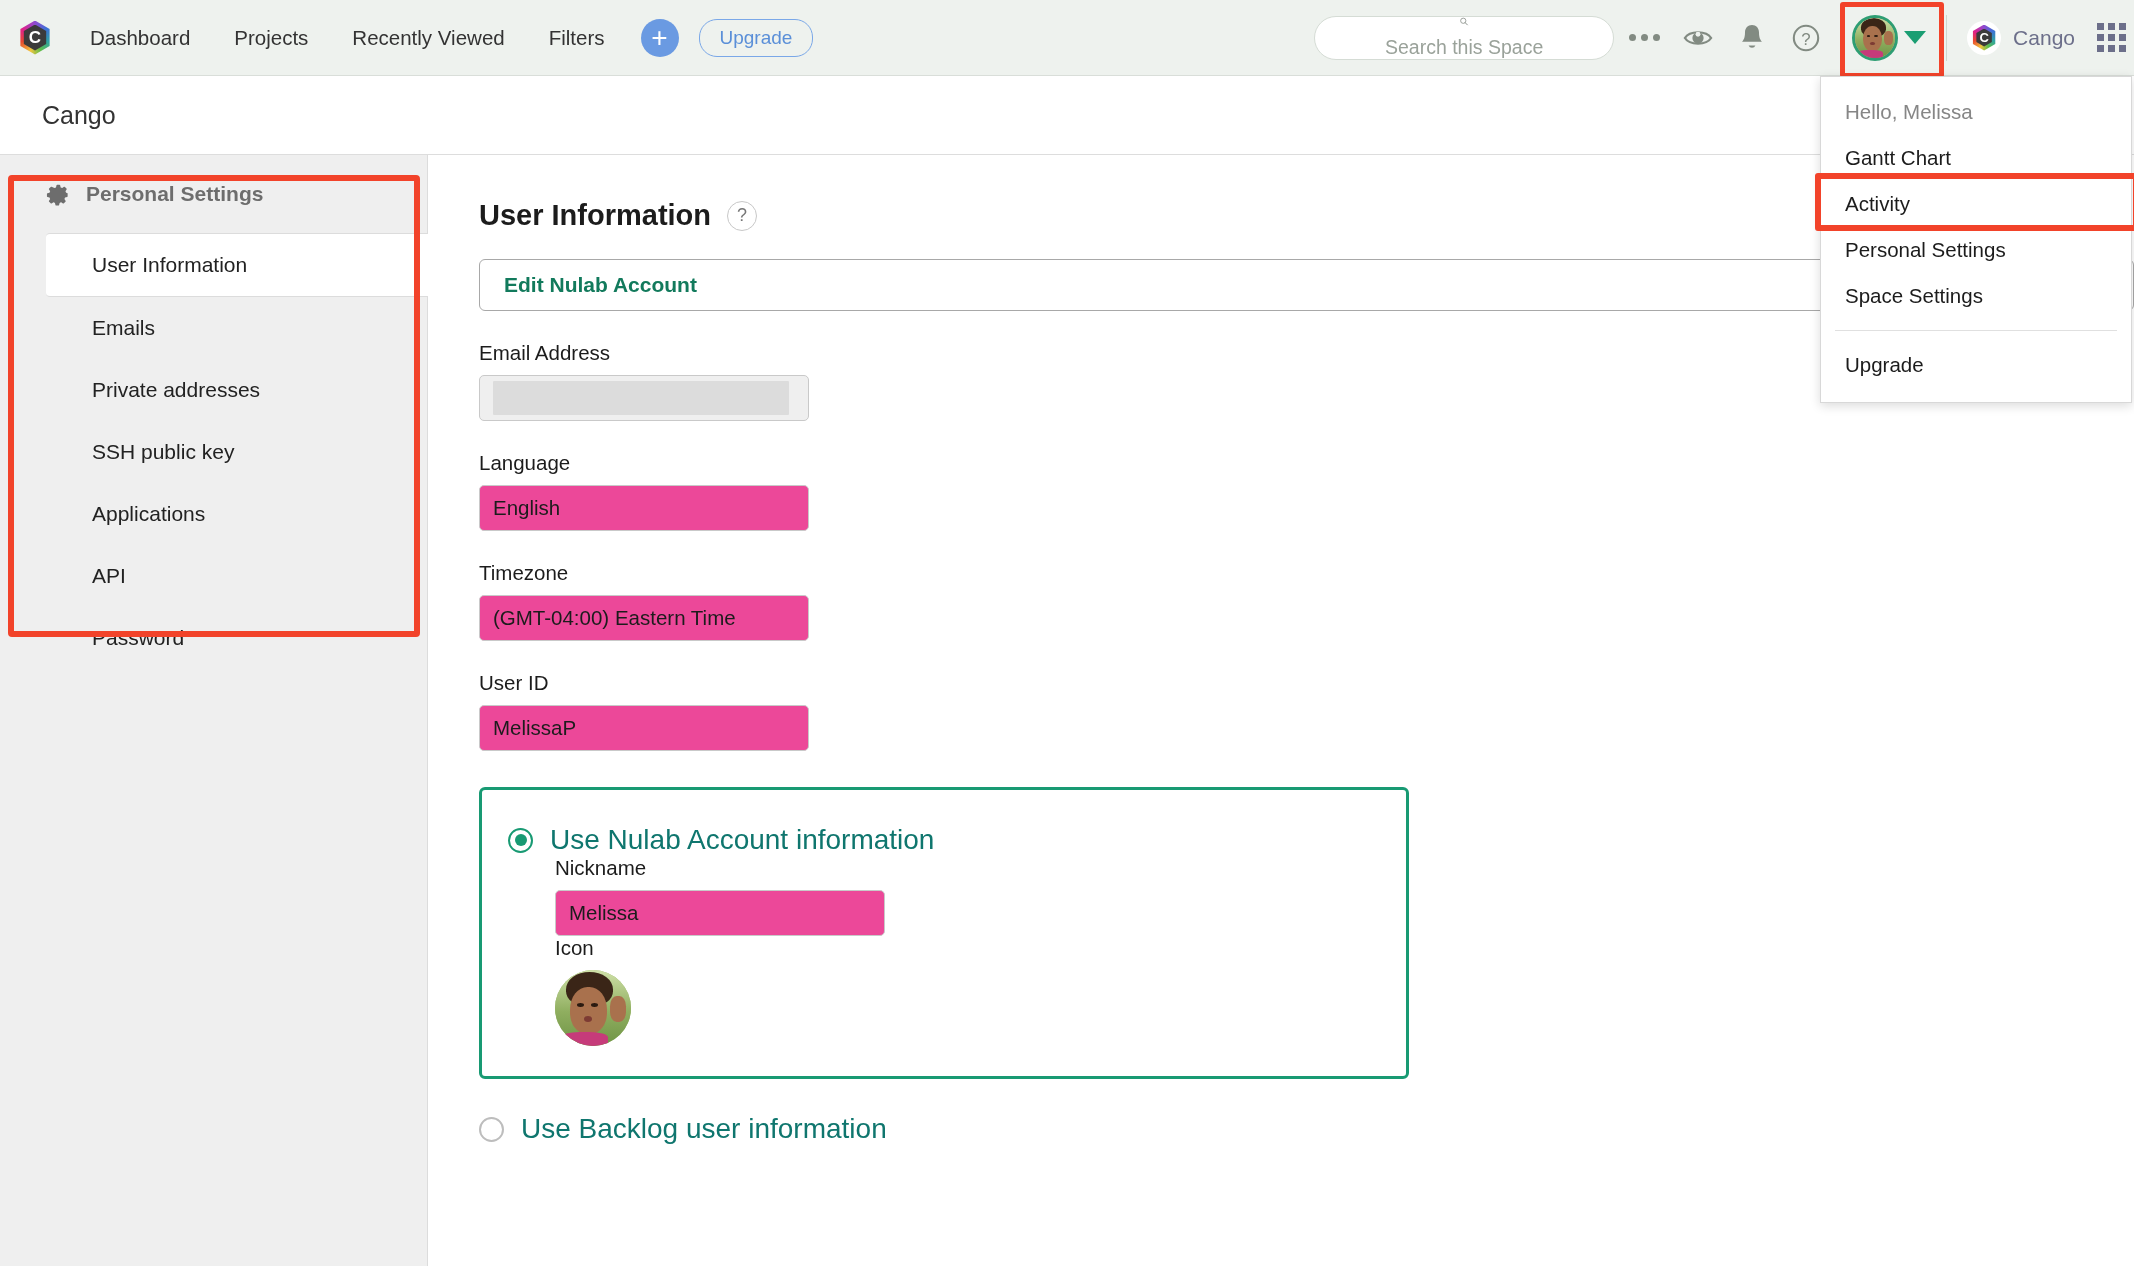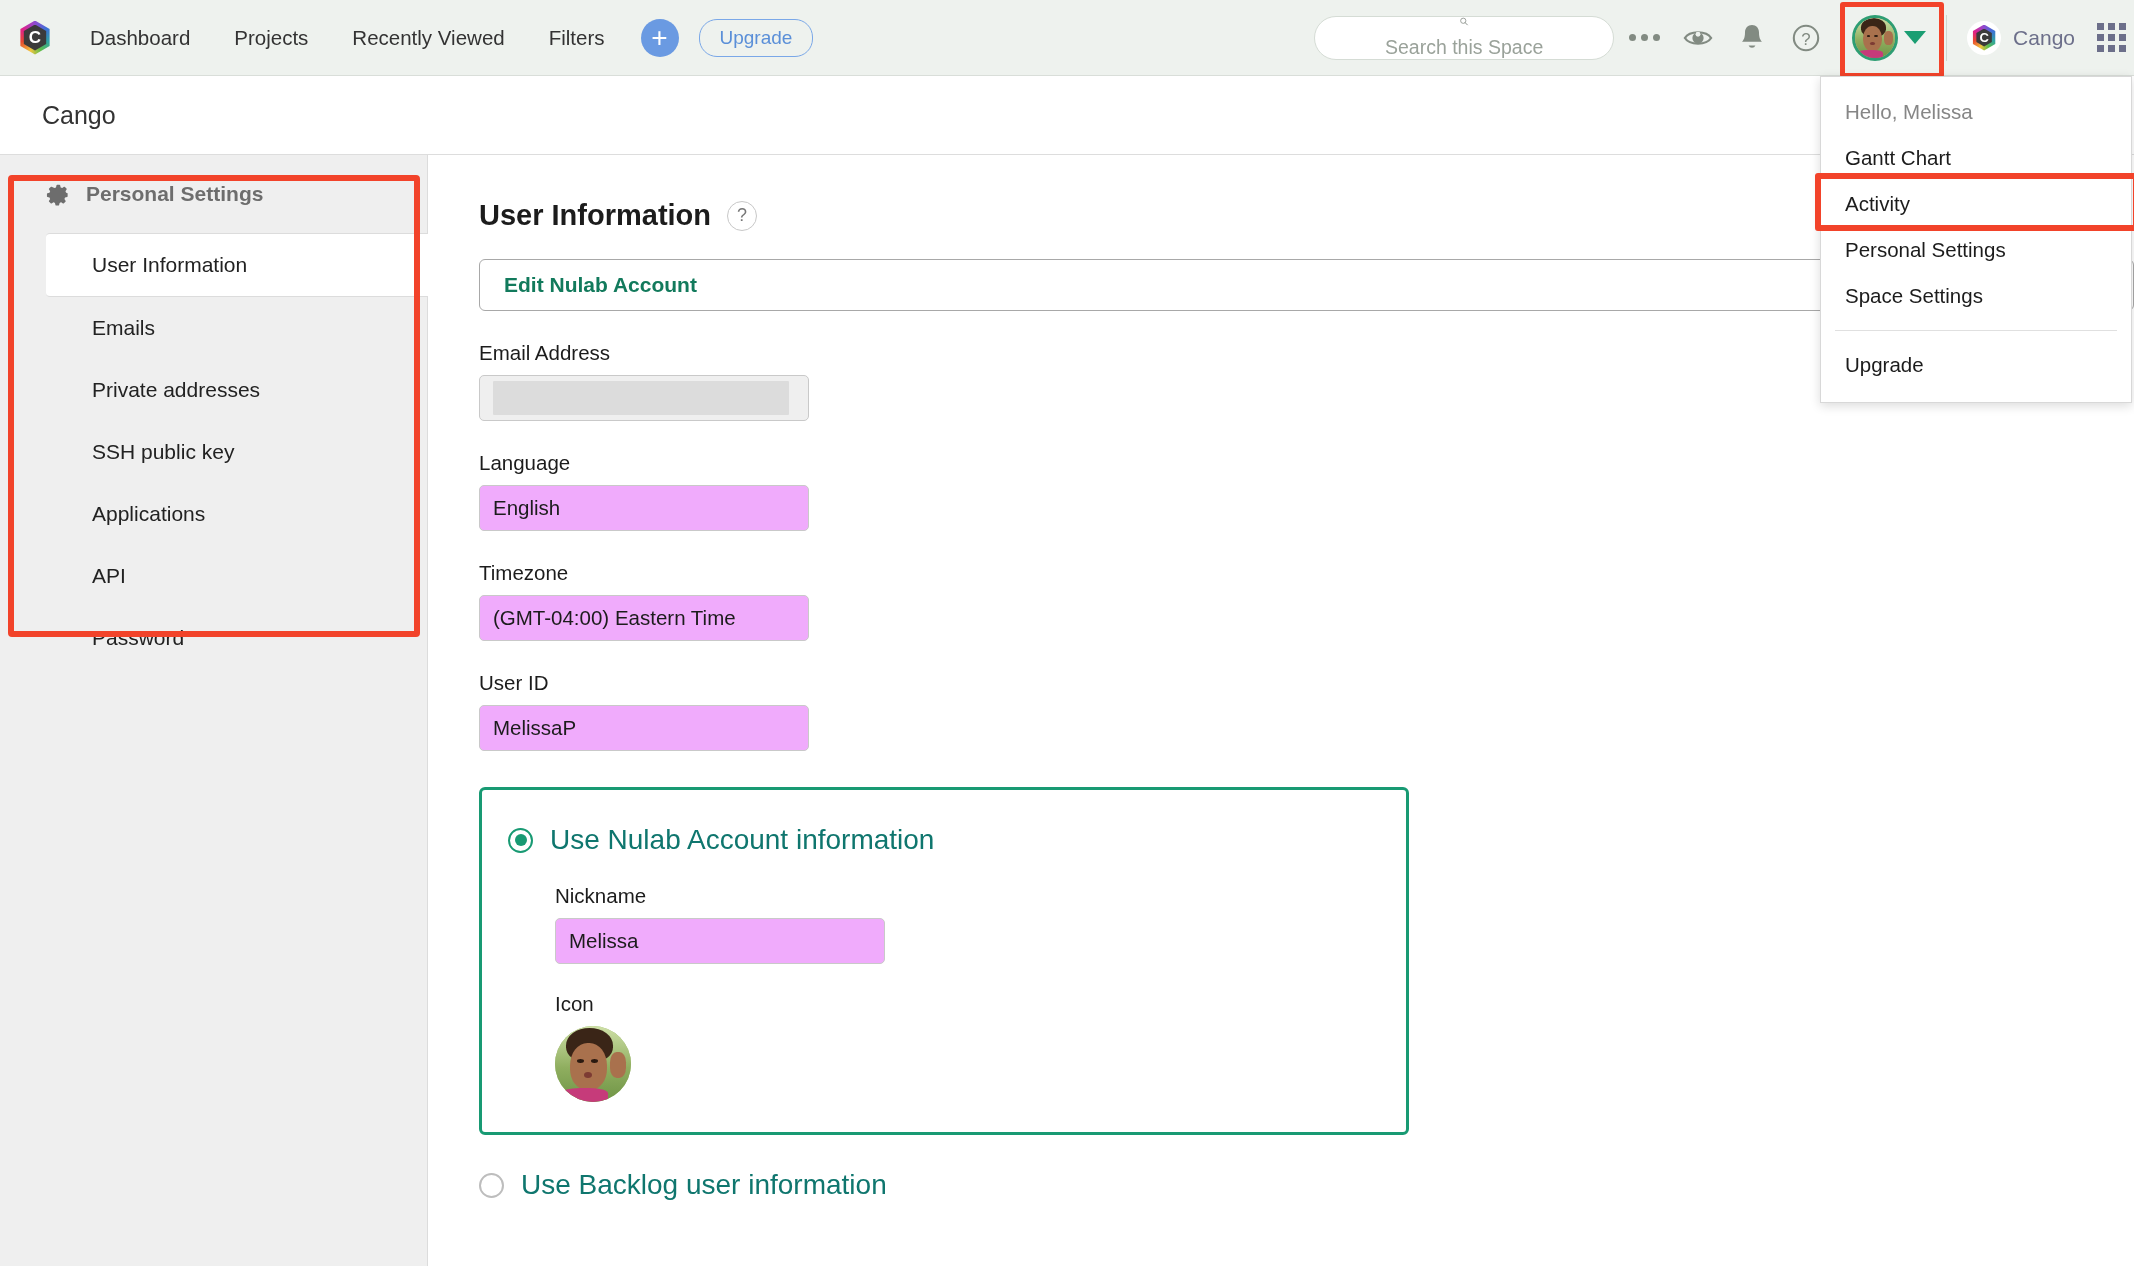--- a/index.html
+++ b/index.html
@@ -163,21 +163,21 @@
   .edit-btn {
     margin-top: 27px;
     border: 1.5px solid #a8a8a8; background: #fff;
     color: #127a5c; font-weight: bold; font-size: 21px;
     padding: 13px 24px; border-radius: 6px; cursor: pointer;
   }
   .field { margin-top: 30px; }
   .flabel { font-size: 20.5px; color: #1c1c1c; margin-bottom: 10px; }
   .finput {
     width: 330px; height: 46px;
-    background: #f0abfc; border: 1px solid #c9c9c9; border-radius: 5px;
+    background: #ec4899; border: 1px solid #c9c9c9; border-radius: 5px;
     display: flex; align-items: center; padding: 0 13px;
     font-size: 20.5px; color: #1c1c1c;
   }
   .finput.redacted { background: #efefef; }
   .redact-block {
     width: 296px; height: 34px; background: #dcdcdc; border-radius: 1px;
   }
   .greencard {
     margin-top: 36px;
     width: 930px;
@@ -187,21 +187,21 @@
   .radio-row { display: flex; align-items: center; gap: 17px; cursor: pointer; }
   .radio {
     width: 25px; height: 25px; border-radius: 50%;
     border: 2.5px solid #189a73; background: #fff;
     display: flex; align-items: center; justify-content: center;
     flex: 0 0 auto;
   }
   .radio .dot { width: 12px; height: 12px; border-radius: 50%; background: #189a73; }
   .radio.off { border-color: #bdbdbd; }
   .radio-label { font-size: 28px; color: #0f766e; }
-  .sub { margin-left: 47px; margin-top: 28px; }
+  .sub { margin-left: 47px; }
   .avatar-big {
     width: 76px; height: 76px; border-radius: 50%;
     margin-top: 10px; overflow: hidden; position: relative;
     background: #9ab96a;
   }
   .bottom-radio { margin-top: 34px; display: flex; align-items: center; gap: 17px; cursor: pointer; }
 
   
   .menu {
     position: absolute; top: 76px; left: 1820px;

